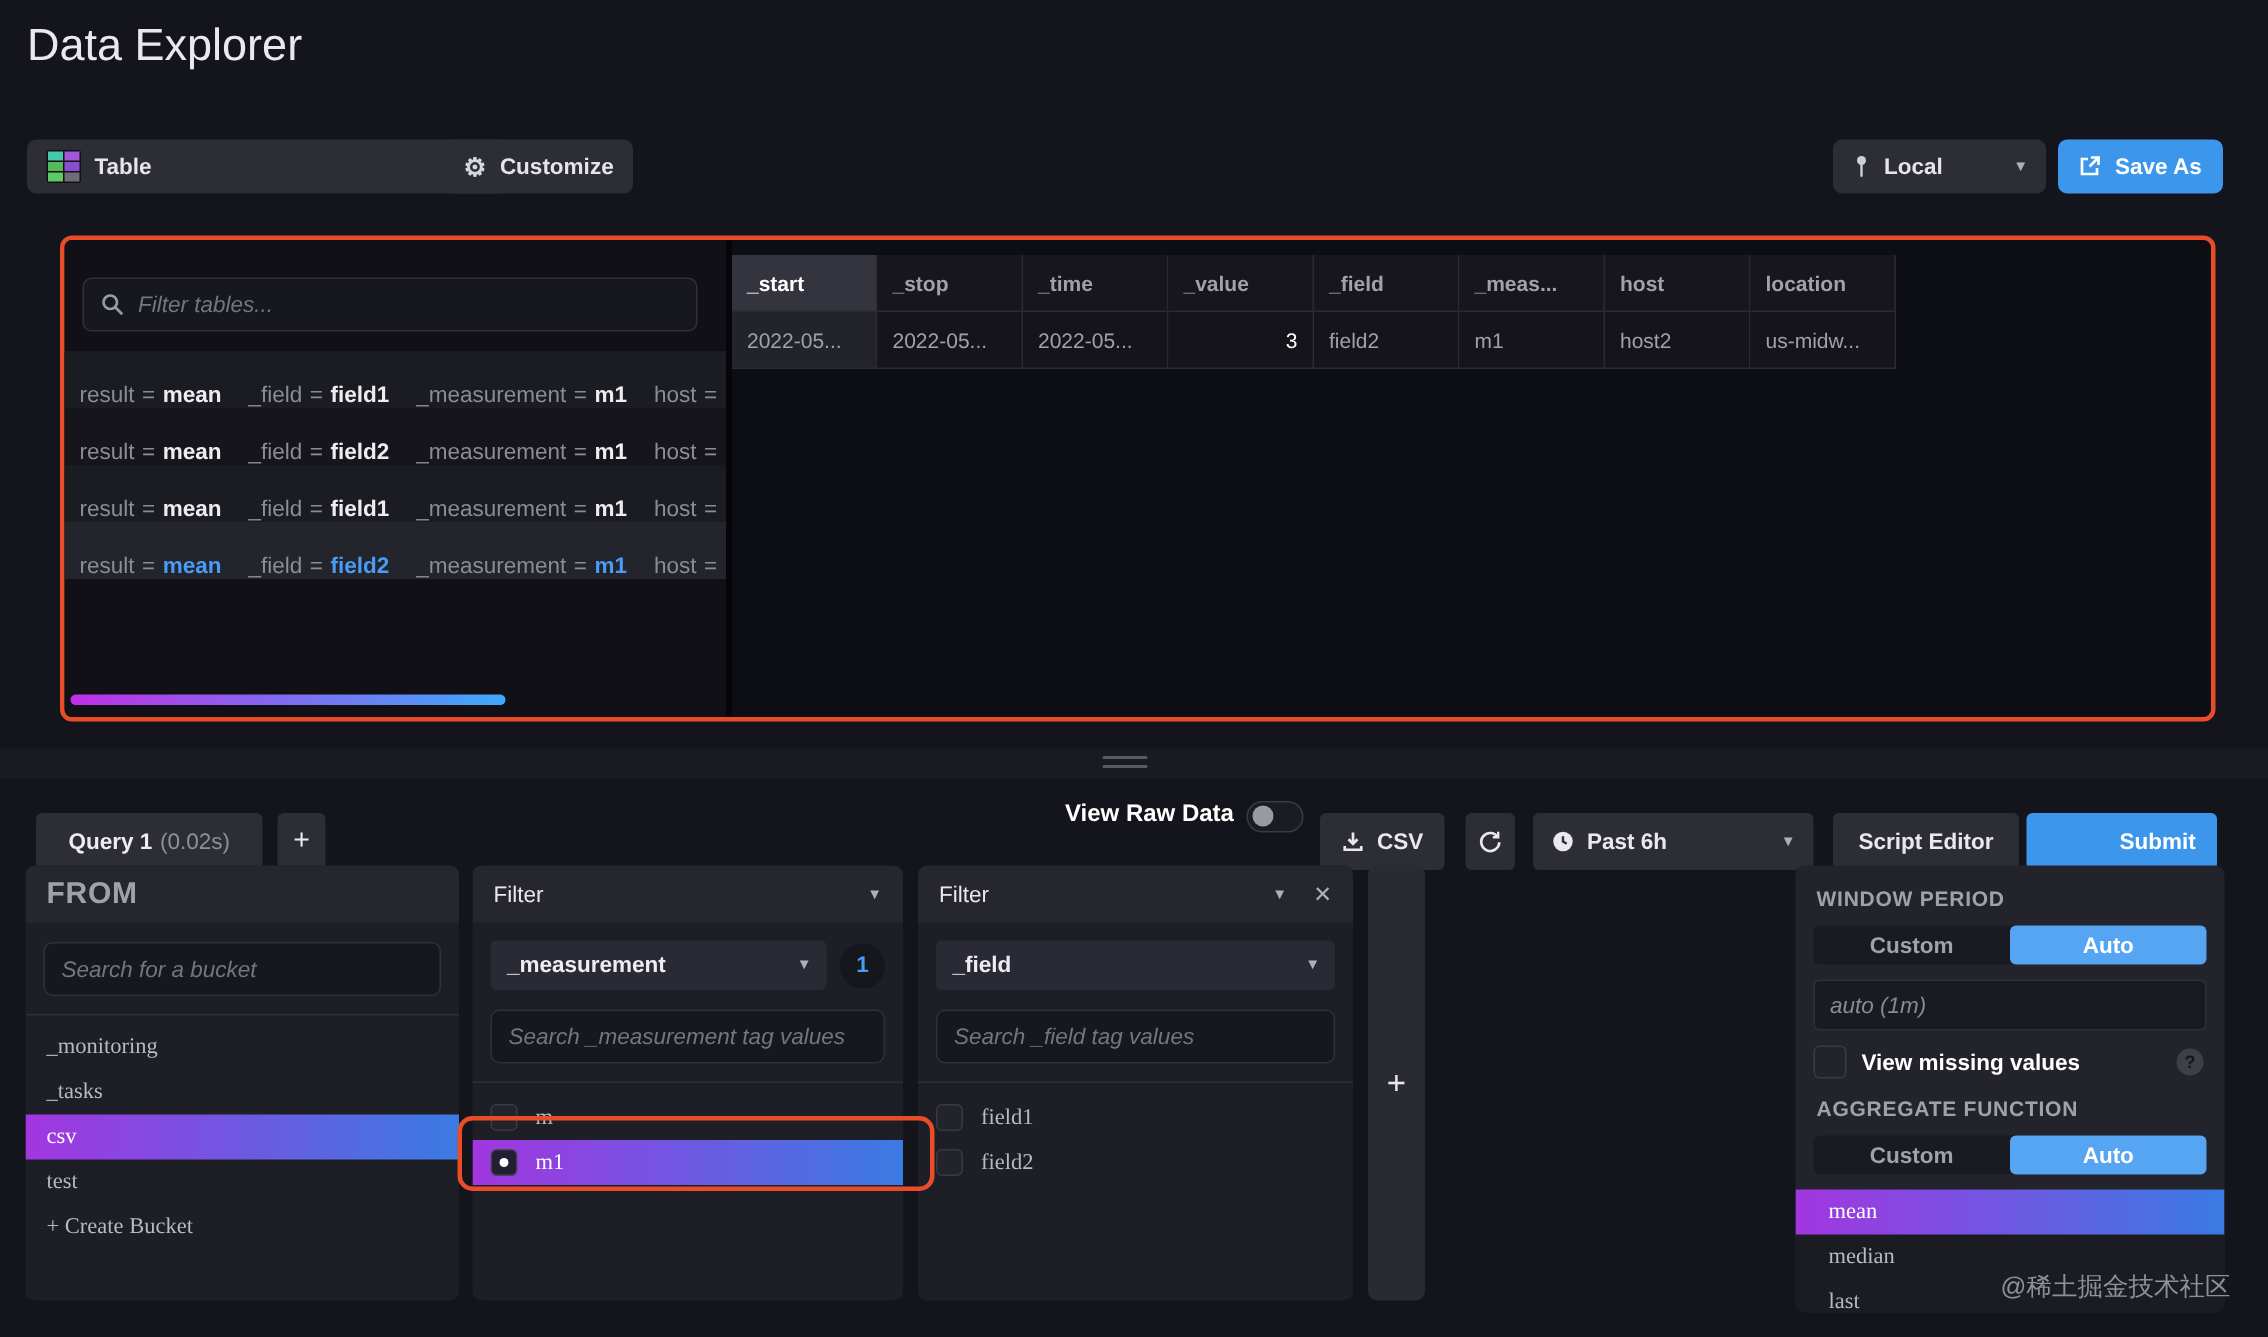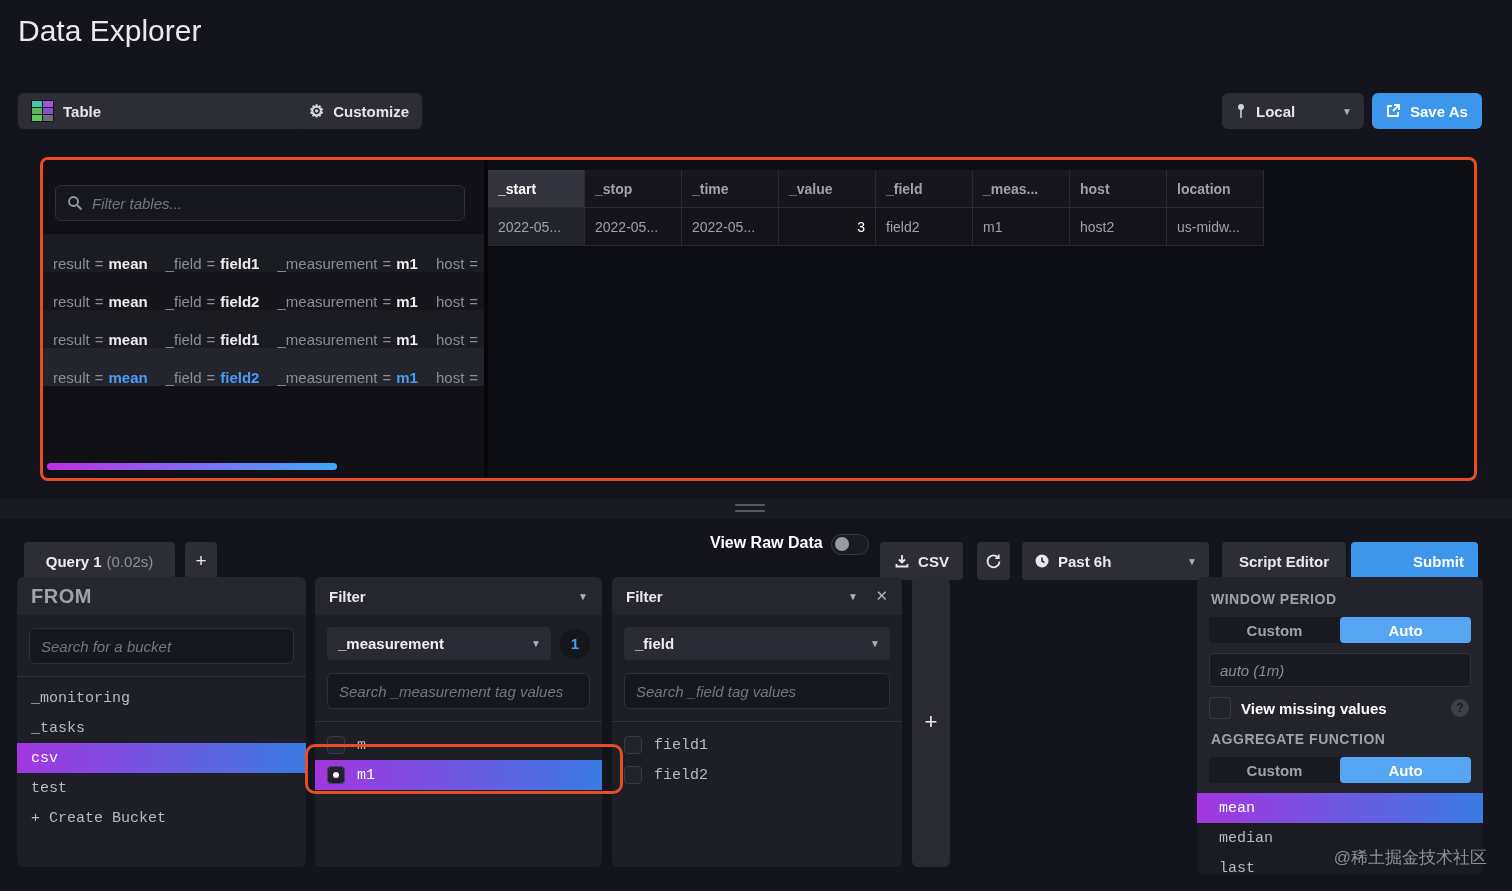--- a/index.html
+++ b/index.html
@@ -6,21 +6,21 @@
     --bg:#14141c; --panel:#1e1e26; --panel-head:#26262f; --field:#17171e;
     --border:#30303a; --txt:#ececf1; --txt2:#9fa2ab; --txt3:#757581;
     --btn:#2d2d36; --blue:#3c96ec; --blue-txt:#4a9bf5;
     --orange:#e84d27;
     --grad:linear-gradient(90deg,#a236e0 0%,#3a7be2 100%);
     --grad-scroll:linear-gradient(90deg,#c030e6 0%,#3fa8fa 100%);
   }
   *{margin:0;padding:0;box-sizing:border-box;}
   html,body{width:1512px;height:891px;overflow:hidden;}
   body{background:var(--bg);font-family:"Liberation Sans",sans-serif;color:var(--txt);position:relative;}
-  .mono{font-family:Liberation Mono, monospace;}
+  .mono{font-family:Liberation Serif, serif;}
 
   .page-title{position:absolute;left:18px;top:14px;font-size:30px;font-weight:500;color:#e9e9ed;}
 
   
   .toolbar{position:absolute;left:0;top:93px;width:100%;height:36px;}
   .tb-btn{position:absolute;height:36px;background:var(--btn);border-radius:6px;display:flex;align-items:center;gap:9px;padding:0 13px;font-size:15px;font-weight:700;color:#e4e4ea;cursor:pointer;}
   .viewtype{left:18px;width:320px;}
   .viewtype .chev{position:absolute;right:12px;}
   .customize{left:296px;}
   .local{left:1222px;width:142px;}
@@ -77,21 +77,21 @@
   .q-refresh{left:977px;width:33px;}
   .q-range{left:1022px;width:187px;font-weight:700;color:#e8e8ee;justify-content:flex-start;padding:0 12px;}
   .q-range .chev{position:absolute;right:12px;}
   .q-script{left:1222px;width:124px;font-weight:700;color:#e8e8ee;}
   .q-submit{left:1351px;width:127px;background:var(--blue);color:#fff;font-weight:700;padding-left:48px;}
 
   
   .panel{position:absolute;top:577px;background:var(--panel);border-radius:6px;overflow:hidden;}
   .p-head{height:38px;background:var(--panel-head);display:flex;align-items:center;padding:0 14px;position:relative;}
   .p-head .cap{font-size:20px;font-weight:700;color:var(--txt2);letter-spacing:.5px;}
-  .p-head .title{font-size:15px;font-weight:700;color:#e8e8ec;}
+  .p-head .title{font-size:15px;font-weight:400;color:#e8e8ec;}
   .p-head .chev{position:absolute;right:14px;}
   .p-head .chev2{position:absolute;right:44px;}
   .p-close{position:absolute;right:14px;font-size:15px;color:#aeb0b9;cursor:pointer;}
   .p-search{margin:13px 12px 12px;height:36px;background:var(--field);border:1px solid var(--border);border-radius:6px;display:flex;align-items:center;padding:16px 11px;}
   .p-search input{width:100%;background:transparent;border:none;outline:none;color:#cfcfd6;font-size:15px;font-style:italic;font-family:"Liberation Sans",sans-serif;}
   .p-search input::placeholder{color:var(--txt3);}
   .p-divider{height:1px;background:var(--border);}
 
   .from-panel{left:17px;width:289px;height:290px;}
   .bucket-list{padding-top:6px;}

